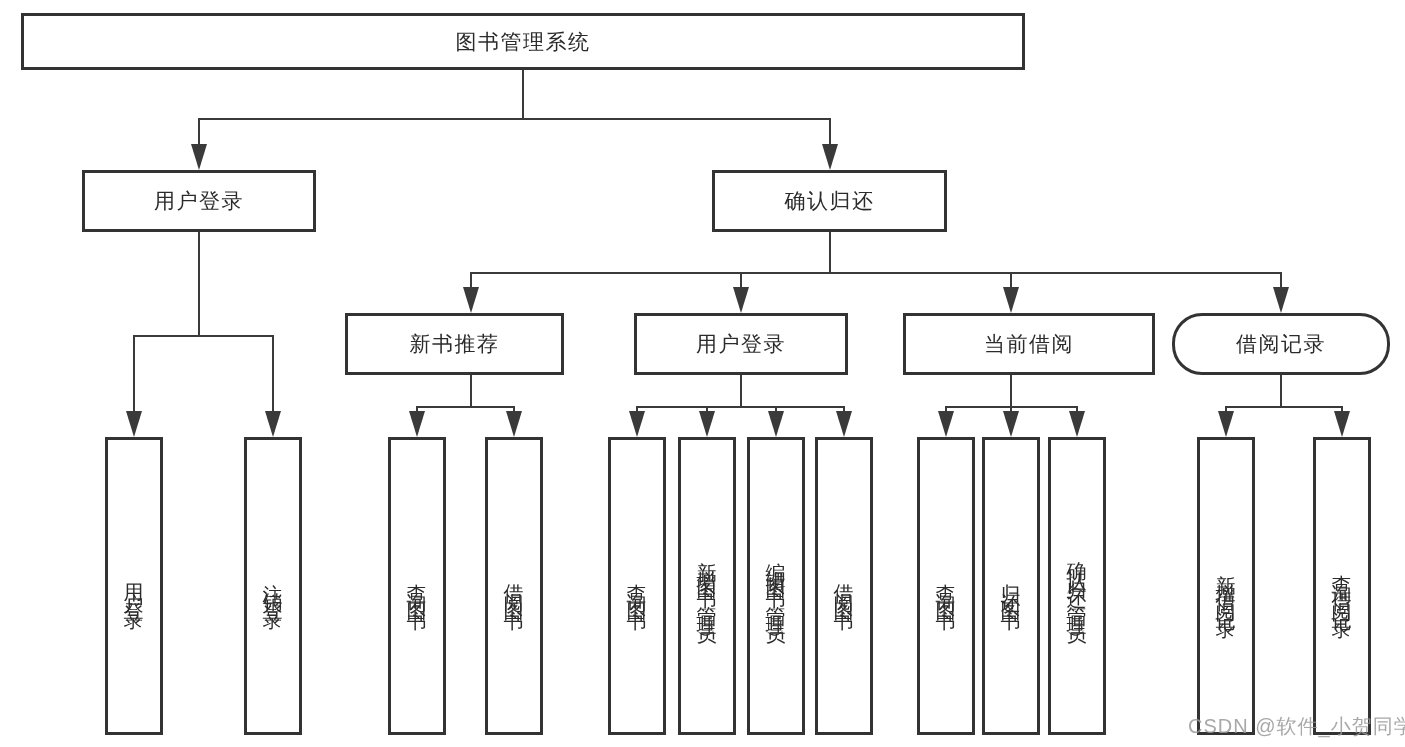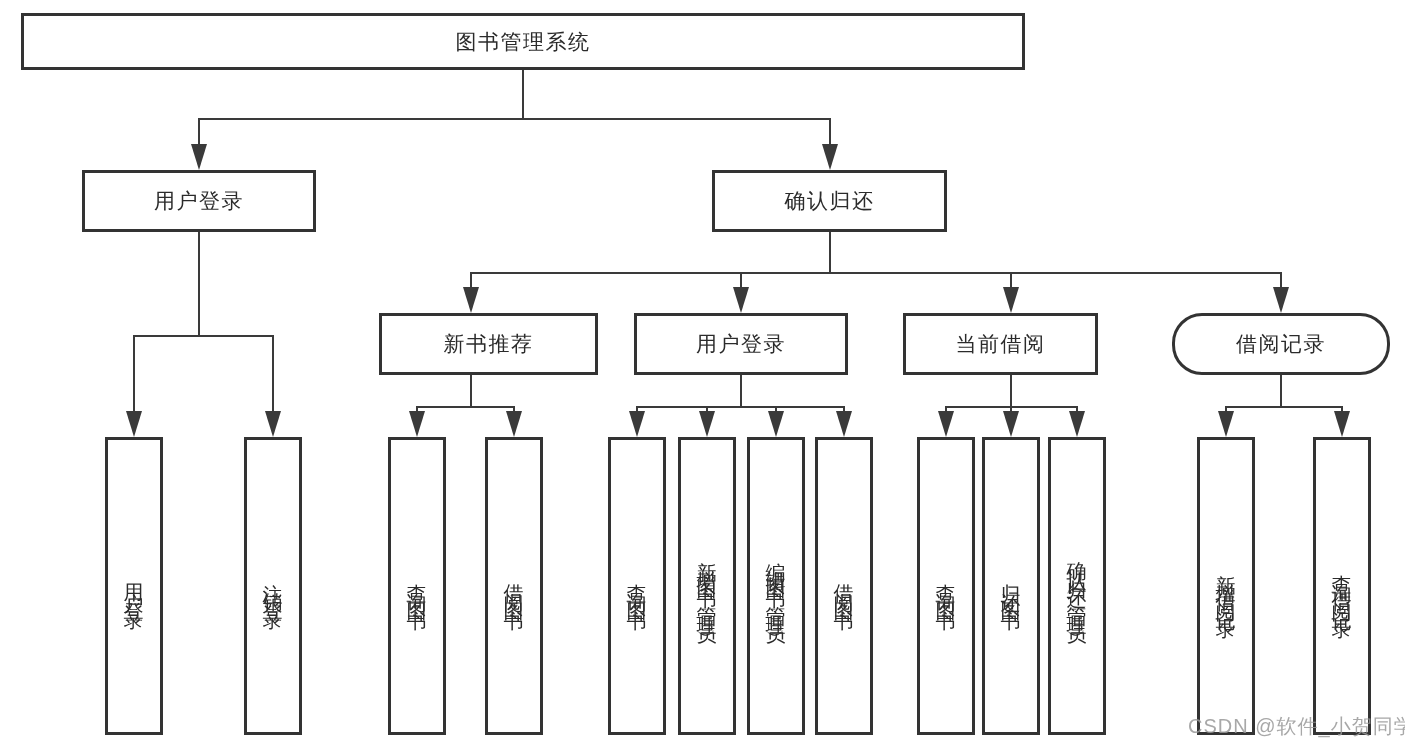--- a/index.html
+++ b/index.html
@@ -92,27 +92,27 @@
   <div id="nodes-layer">
       <div class="node horizontal" style="left: 21px; top: 13px; width: 1004px; height: 57px;">
         <span class="node-label">图书管理系统</span>
       </div>
       <div class="node horizontal" style="left: 82px; top: 170px; width: 234px; height: 62px;">
         <span class="node-label">用户登录</span>
       </div>
       <div class="node horizontal" style="left: 712px; top: 170px; width: 235px; height: 62px;">
         <span class="node-label">确认归还</span>
       </div>
-      <div class="node horizontal" style="left: 379px; top: 313px; width: 219px; height: 62px;">
+      <div class="node horizontal" style="left: 345px; top: 313px; width: 219px; height: 62px;">
         <span class="node-label">新书推荐</span>
       </div>
       <div class="node horizontal" style="left: 634px; top: 313px; width: 214px; height: 62px;">
         <span class="node-label">用户登录</span>
       </div>
-      <div class="node horizontal" style="left: 903px; top: 313px; width: 195px; height: 62px;">
+      <div class="node horizontal" style="left: 903px; top: 313px; width: 252px; height: 62px;">
         <span class="node-label">当前借阅</span>
       </div>
       <div class="node horizontal" style="left: 1172px; top: 313px; width: 218px; height: 62px; border-radius: 30px;">
         <span class="node-label">借阅记录</span>
       </div>
       <div class="node vertical" style="left: 105px; top: 437px; width: 58px; height: 298px;">
         <span class="node-label">用户登录</span>
       </div>
       <div class="node vertical" style="left: 244px; top: 437px; width: 58px; height: 298px;">
         <span class="node-label">注销登录</span>

